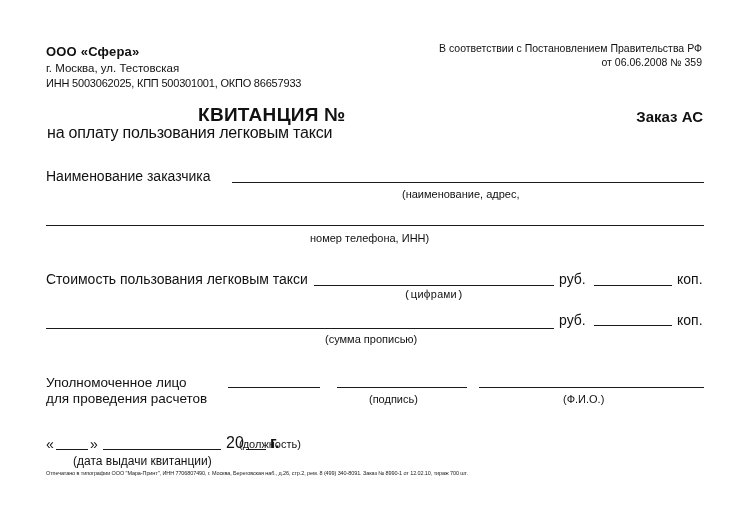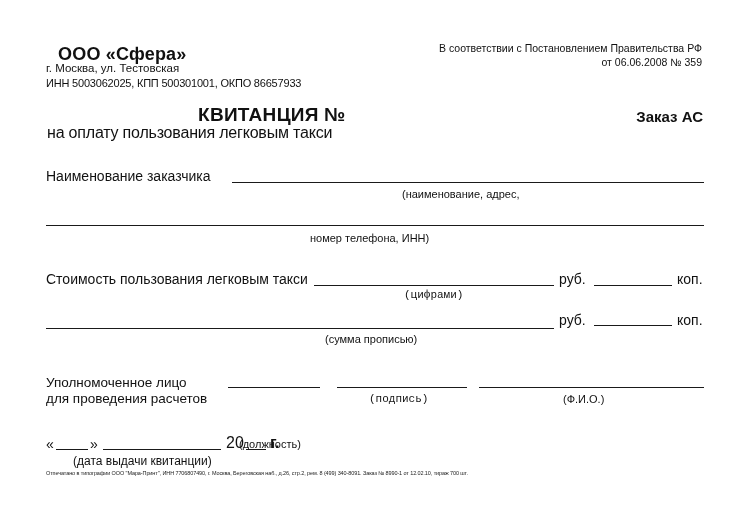--- a/index.html
+++ b/index.html
@@ -3,21 +3,21 @@
 <meta charset="utf-8">
 <style>
   html, body { margin: 0; padding: 0; background: #ffffff; }
   body {
     width: 750px; height: 527px; position: relative; overflow: hidden;
     font-family: "Liberation Sans", "DejaVu Sans", sans-serif; color: #111111;
   }
   .abs { position: absolute; white-space: nowrap; }
   .line { position: absolute; height: 0; border-top: 1.5px solid #1a1a1a; }
   .thin { border-top-width: 1px; }
-  .org-name { left: 46px; top: 44px; font-size: 18px; font-weight: bold; letter-spacing: 0.2px; margin-left: 12px; }
+  .org-name { left: 46px; top: 44px; font-size: 13px; font-weight: bold; letter-spacing: 0.2px; }
   .org-addr { left: 46px; top: 62px; font-size: 11.5px; }
   .org-ids  { left: 46px; top: 77px; font-size: 11px; letter-spacing: -0.2px; }
   .decree1 { right: 48px; top: 42px; font-size: 10.5px; text-align: right; }
   .decree2 { right: 48px; top: 56px; font-size: 10.5px; text-align: right; }
   .title { left: 198px; top: 104px; font-size: 19px; font-weight: bold; letter-spacing: 0.3px; }
   .subtitle { left: 47px; top: 124px; font-size: 16px; letter-spacing: -0.2px; }
   .series { right: 47px; top: 108px; font-size: 15px; font-weight: bold; }
   .label { font-size: 14px; }
   .hint { font-size: 11px; }
   .small-label { font-size: 13.5px; }
@@ -54,21 +54,21 @@
 <div class="abs label" style="left:559px; top:312px;">руб.</div>
 <div class="line" style="left:594px; top:325px; width:78px;"></div>
 <div class="abs label" style="left:677px; top:312px;">коп.</div>
 <div class="abs hint" style="left:325px; top:333px;">(сумма прописью)</div>
 
 <div class="abs small-label" style="left:46px; top:375px;">Уполномоченное лицо</div>
 <div class="abs small-label" style="left:46px; top:391px;">для проведения расчетов</div>
 <div class="line thin" style="left:228px; top:387px; width:92px;"></div>
 <div class="abs hint" style="left:239px; top:393px;margin-top:45px;">(должность)</div>
 <div class="line thin" style="left:337px; top:387px; width:130px;"></div>
-<div class="abs hint" style="left:369px; top:393px;font-family:Liberation Mono, monospace;">(подпись)</div>
+<div class="abs hint" style="left:369px; top:393px;">(подпись)</div>
 <div class="line thin" style="left:479px; top:387px; width:225px;"></div>
 <div class="abs hint" style="left:563px; top:393px;">(Ф.И.О.)</div>
 
 <div class="abs label" style="left:46px; top:436px;">«</div>
 <div class="line thin" style="left:56px; top:449px; width:32px;"></div>
 <div class="abs label" style="left:90px; top:436px;">»</div>
 <div class="line thin" style="left:103px; top:449px; width:118px;"></div>
 <div class="abs" style="left:226px; top:434px; font-size:16px;">20</div>
 <div class="line thin" style="left:246px; top:449px; width:20px;"></div>
 <div class="abs" style="left:270px; top:434px; font-size:16px; font-weight:bold;">г.</div>

